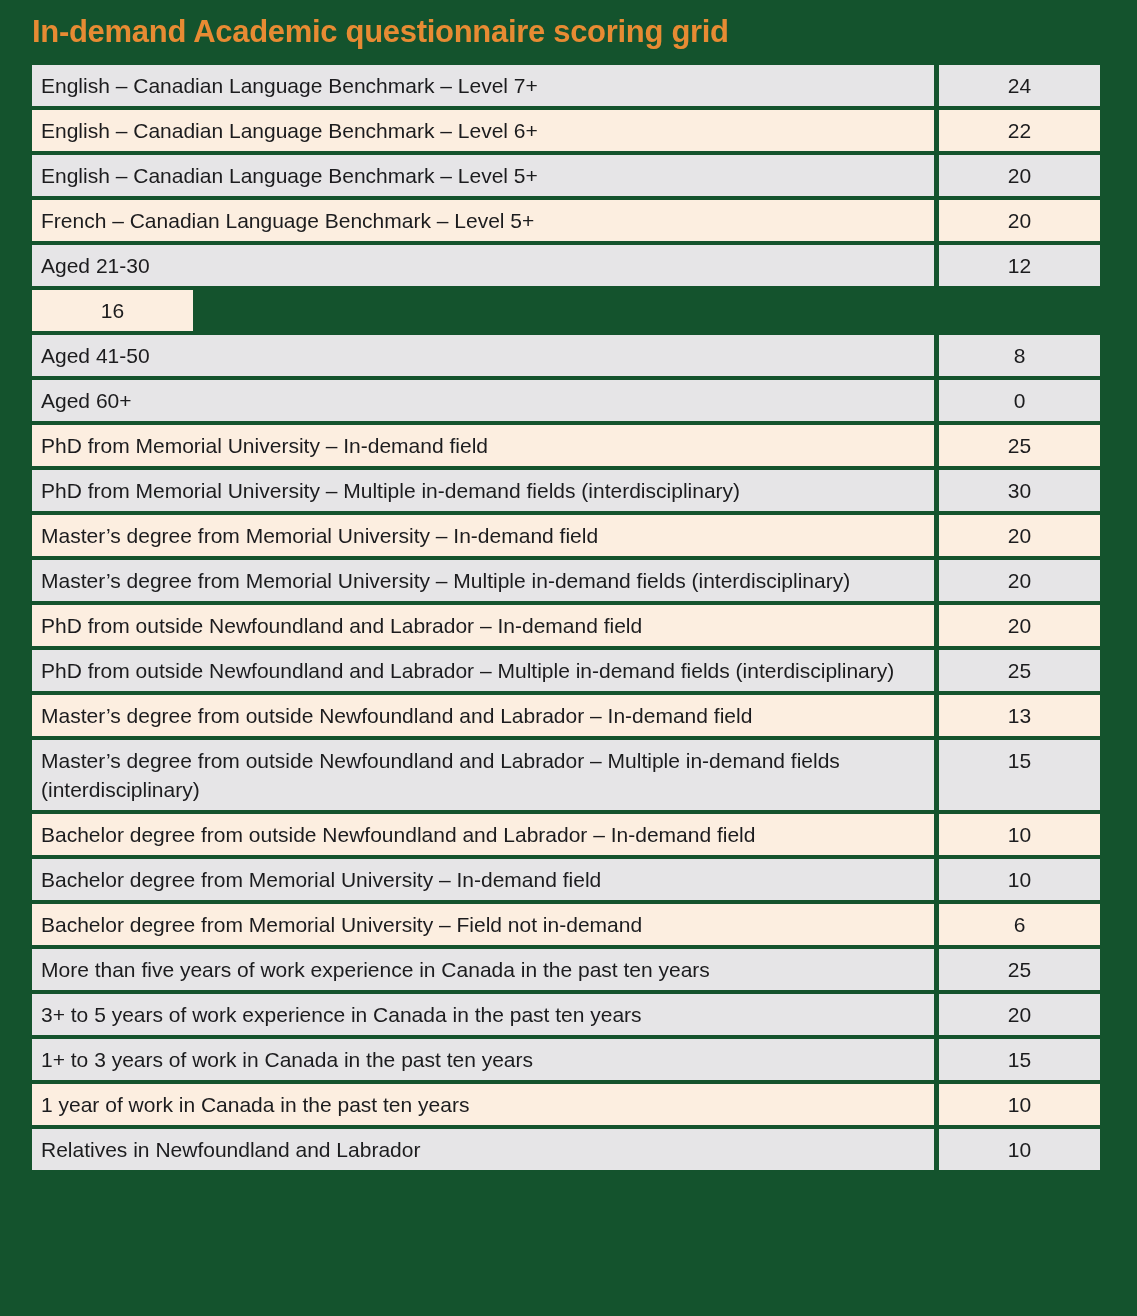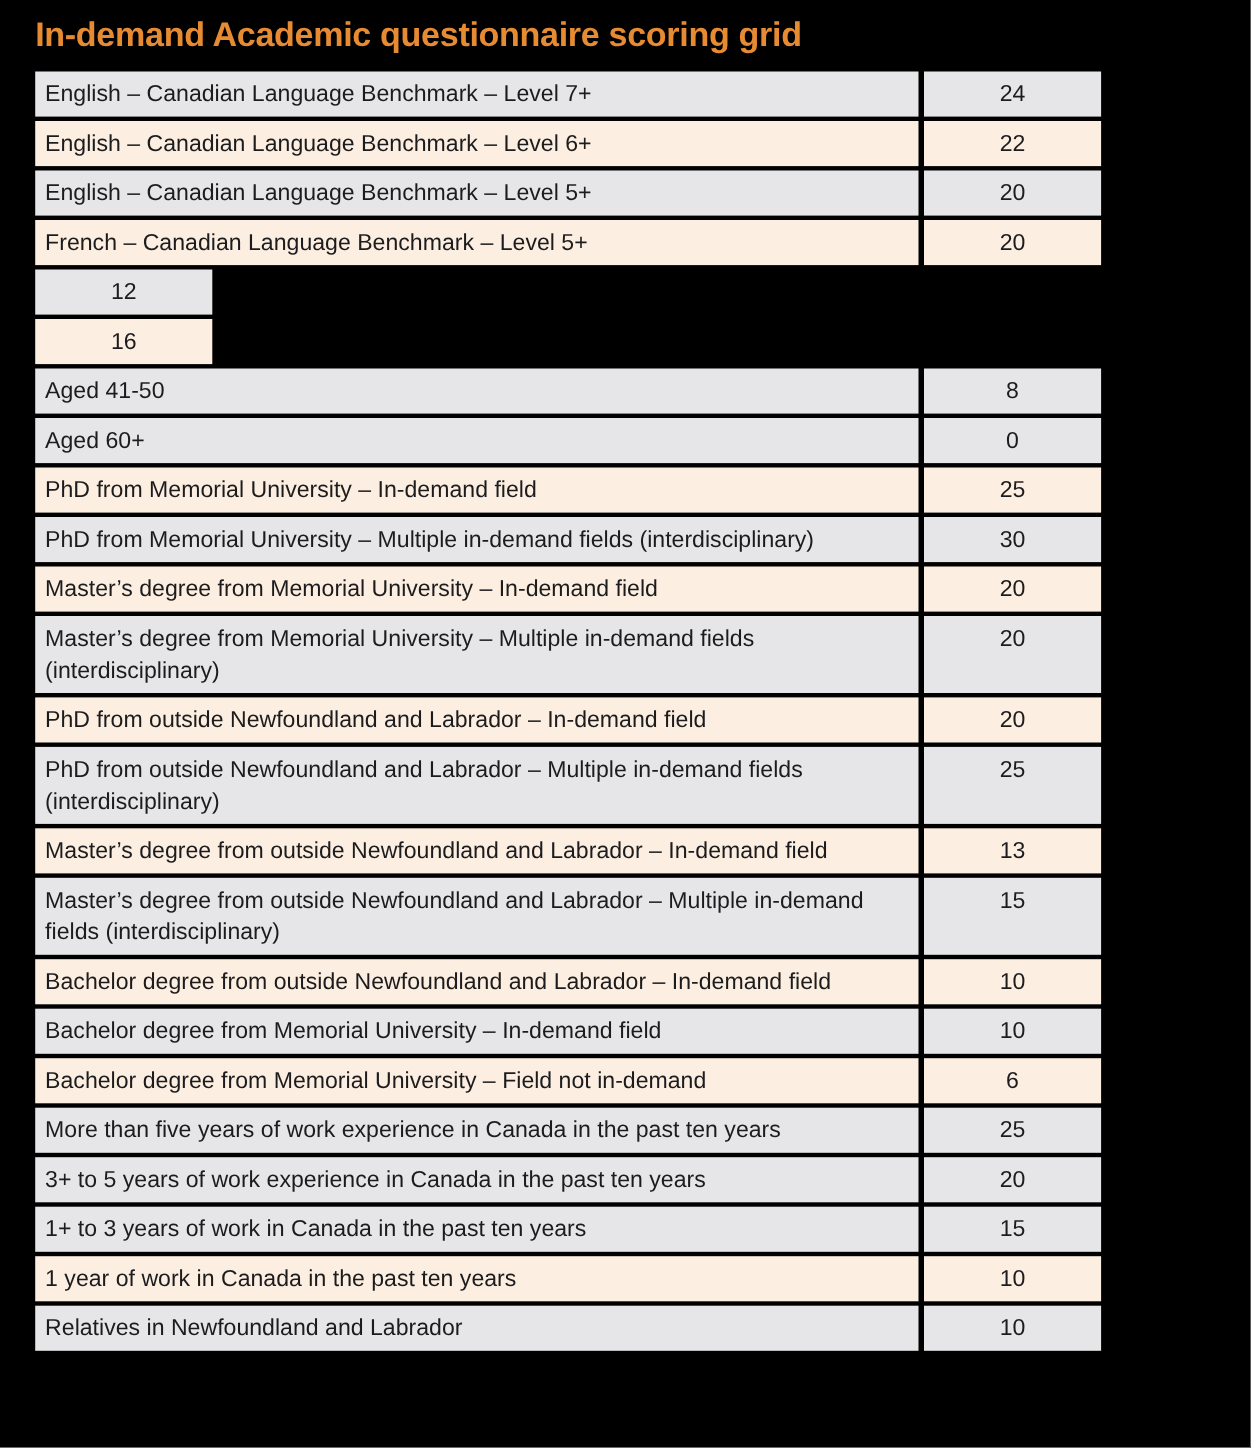--- a/index.html
+++ b/index.html
@@ -7,31 +7,31 @@
     padding: 0;
     background: #ffffff;
     width: 1137px;
     font-family: "Liberation Sans", sans-serif;
   }
   .page {
     width: 1137px;
     height: 1316px;
     box-sizing: border-box;
     padding: 10px 16px 0 32px;
-    background: #000000;
+    background: #14532d;
   }
   .title {
     color: var(--title, #e78b33);
     font-size: 31px;
     font-weight: 700;
     letter-spacing: -0.3px;
     margin: 4px 0 15px 0;
   }
   .scoring-table {
-    width: 969px;
+    width: 1068px;
     display: flex;
     flex-direction: column;
     gap: 4px;
   }
   .row {
     display: flex;
     gap: 5px;
   }
   .cell {
     font-size: 21px;
@@ -69,20 +69,21 @@
       </div>
       <div class="row gray">
         <div class="cell desc">English – Canadian Language Benchmark – Level 5+</div>
         <div class="cell score">20</div>
       </div>
       <div class="row peach">
         <div class="cell desc">French – Canadian Language Benchmark – Level 5+</div>
         <div class="cell score">20</div>
       </div>
       <div class="row gray">
+        <div class="cell desc">Aged 21-30</div>
         <div class="cell score">12</div>
       </div>
       <div class="row peach">
         <div class="cell score">16</div>
       </div>
       <div class="row gray">
         <div class="cell desc">Aged 41-50</div>
         <div class="cell score">8</div>
       </div>
       <div class="row gray">

